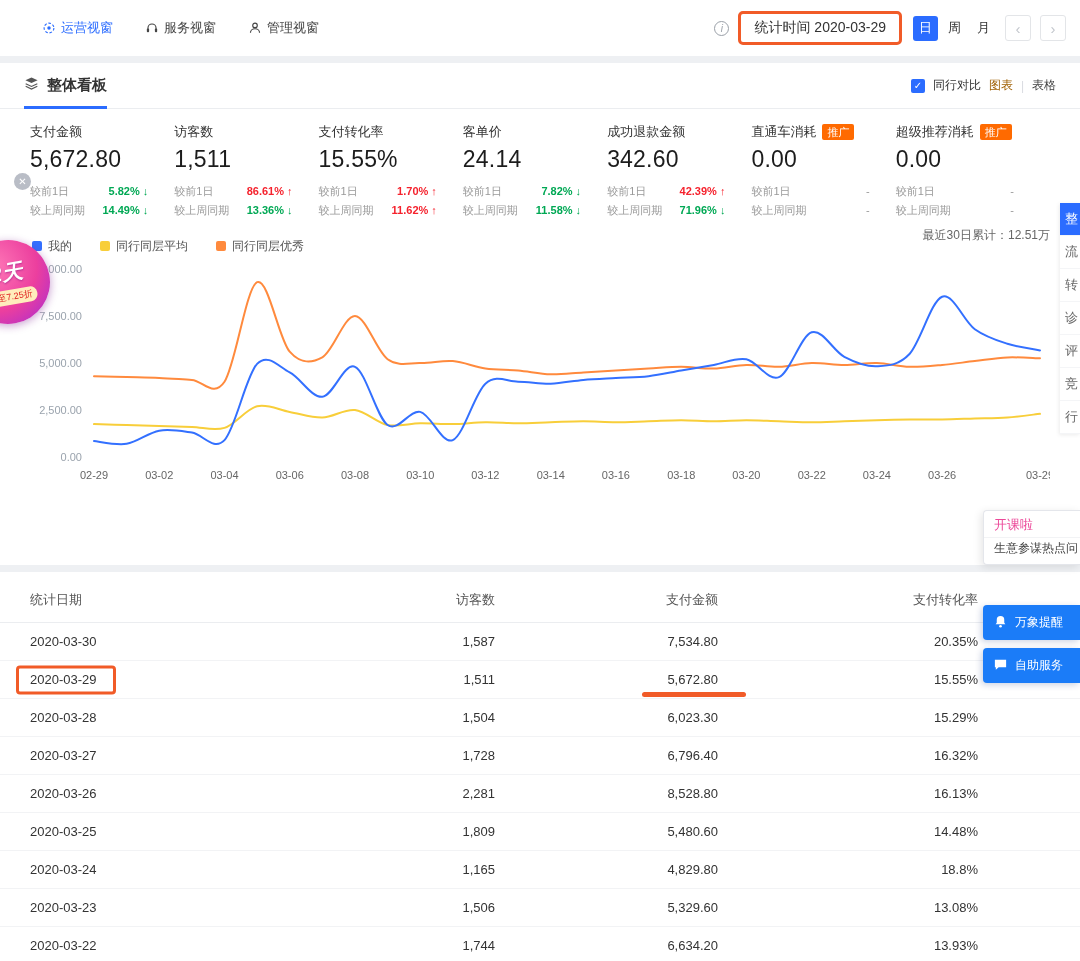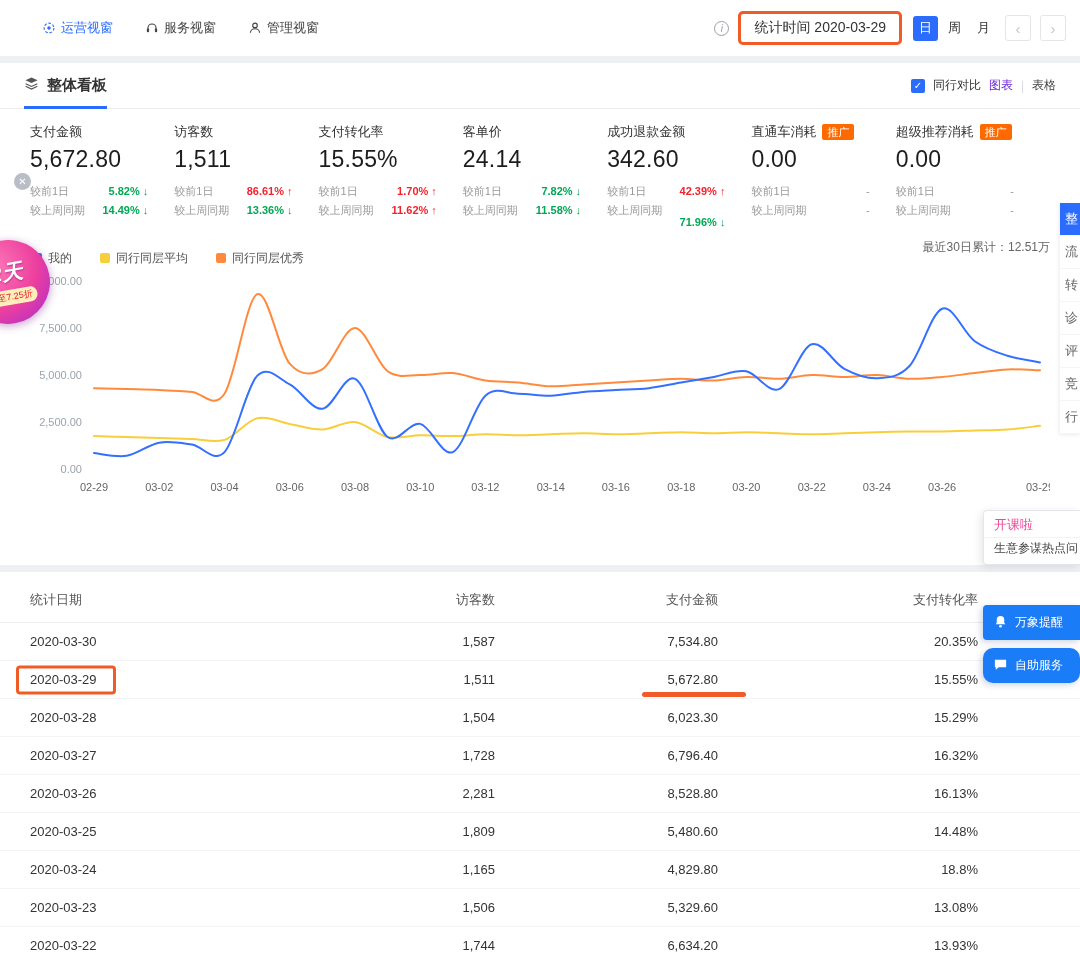--- a/index.html
+++ b/index.html
@@ -23,21 +23,21 @@
 
   
   .panel{background:#fff;margin-top:7px;}
   .dash-panel{height:502px;position:relative;}
   .panel-header{height:46px;display:flex;align-items:center;justify-content:space-between;padding:0 24px;border-bottom:1px solid #ebedf0;}
   .ph-left{display:flex;align-items:center;gap:8px;height:100%;position:relative;}
   .ph-left::after{content:"";position:absolute;left:0;bottom:-1px;width:100%;height:3px;background:#2b6cff;}
   .panel-title{font-size:15px;font-weight:bold;color:#333;}
   .ph-right{display:flex;align-items:center;gap:8px;font-size:12px;}
   .checkbox{width:14px;height:14px;background:#2b6cff;border-radius:2px;color:#fff;font-size:10px;display:flex;align-items:center;justify-content:center;cursor:pointer;}
-  .link-chart{color:#6d28d9;cursor:pointer;}
+  .link-chart{color:#a16207;cursor:pointer;}
   .sep{color:#d9dbe0;}
   .link-table{color:#444;cursor:pointer;}
 
   
   .metrics-row{display:flex;padding:14px 40px 4px 30px;}
   .metric{flex:1;min-width:0;}
   .m-label{font-size:13px;color:#333;display:flex;align-items:center;gap:6px;white-space:nowrap;}
   .badge{background:#ff6a00;color:#fff;font-size:11px;padding:1px 5px;border-radius:2px;line-height:1.3;}
   .m-value{font-size:23px;color:#1c1c1c;margin:5px 0 9px;letter-spacing:.2px;}
   .m-row{font-size:11px;color:#999;display:flex;justify-content:space-between;padding-right:26px;line-height:1.75;white-space:nowrap;}
@@ -218,21 +218,21 @@
           <div class="m-label">
             <span>成功退款金额</span>
           </div>
           <div class="m-value">342.60</div>
           <div class="m-row">
             <span class="m-k">较前1日</span>
             <span class="m-v up" style="color: rgb(245, 34, 45);">42.39% ↑</span>
           </div>
           <div class="m-row">
             <span class="m-k">较上周同期</span>
-            <span class="m-v down" style="color: rgb(0, 168, 84); margin-top: 12px;">71.96% ↓</span>
+            <span class="m-v down" style="color: rgb(0, 168, 84);">71.96% ↓</span>
           </div>
         </div>
         <div class="metric">
           <div class="m-label">
             <span>直通车消耗</span>
             <span class="badge">推广</span>
           </div>
           <div class="m-value">0.00</div>
           <div class="m-row">
             <span class="m-k">较前1日</span>
@@ -394,21 +394,21 @@
     <div class="course-sub">生意参谋热点问</div>
   </div>
   <div id="svc-buttons">
       <button class="svc-btn" style="top: 563px; background: rgb(27, 124, 248);">
         <span><svg width="15" height="15" viewBox="0 0 16 16">
             <path d="M8 2a4 4 0 0 0-4 4v3.2L2.8 11h10.4L12 9.2V6a4 4 0 0 0-4-4z" fill="#fff"></path>
             <circle cx="8" cy="13" r="1.4" fill="#fff"></circle>
           </svg></span>
         <span>万象提醒</span>
       </button>
-      <button class="svc-btn" style="top: 606px; background: rgb(27, 124, 248); border-radius: 10px;">
+      <button class="svc-btn" style="top: 606px; background: rgb(27, 124, 248);">
         <span><svg width="15" height="15" viewBox="0 0 16 16">
             <path d="M2 3h12v8H6l-3 2.6V11H2z" fill="#fff"></path>
           </svg></span>
         <span>自助服务</span>
       </button>
     </div>
 
   <div class="side-anchor" id="side-anchor">
       <div class="anchor-item active">整</div>
       <div class="anchor-item">流</div>

